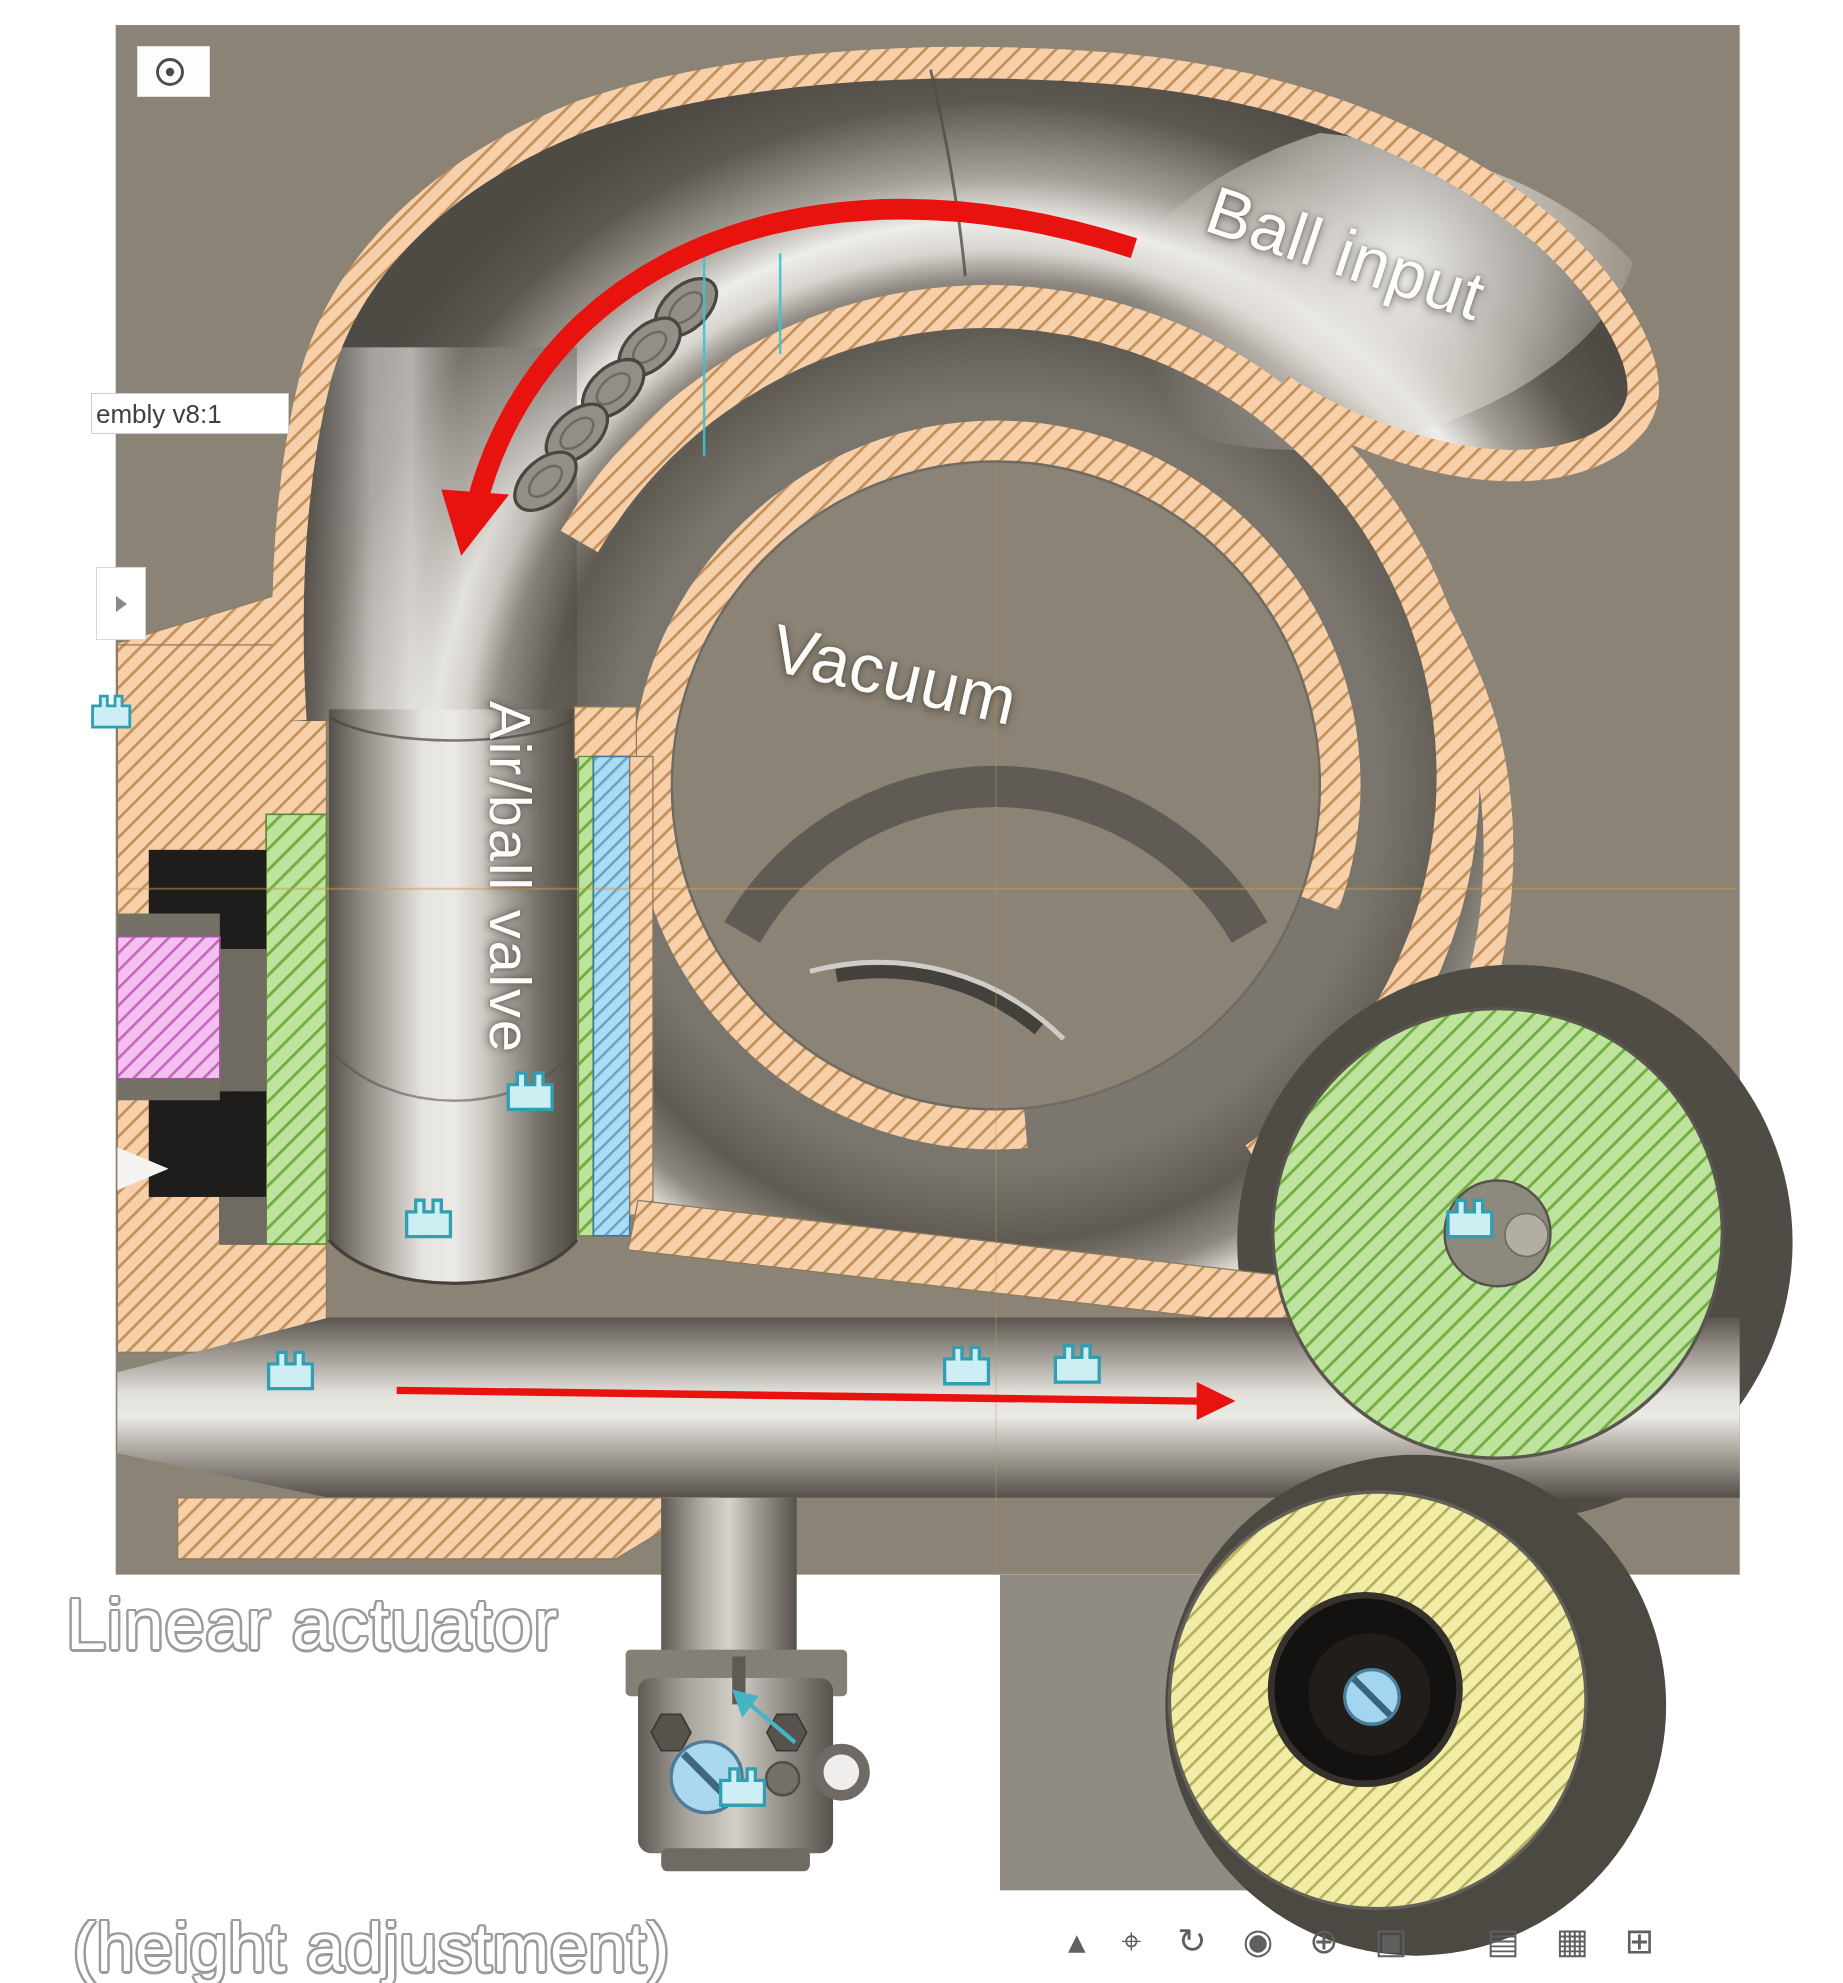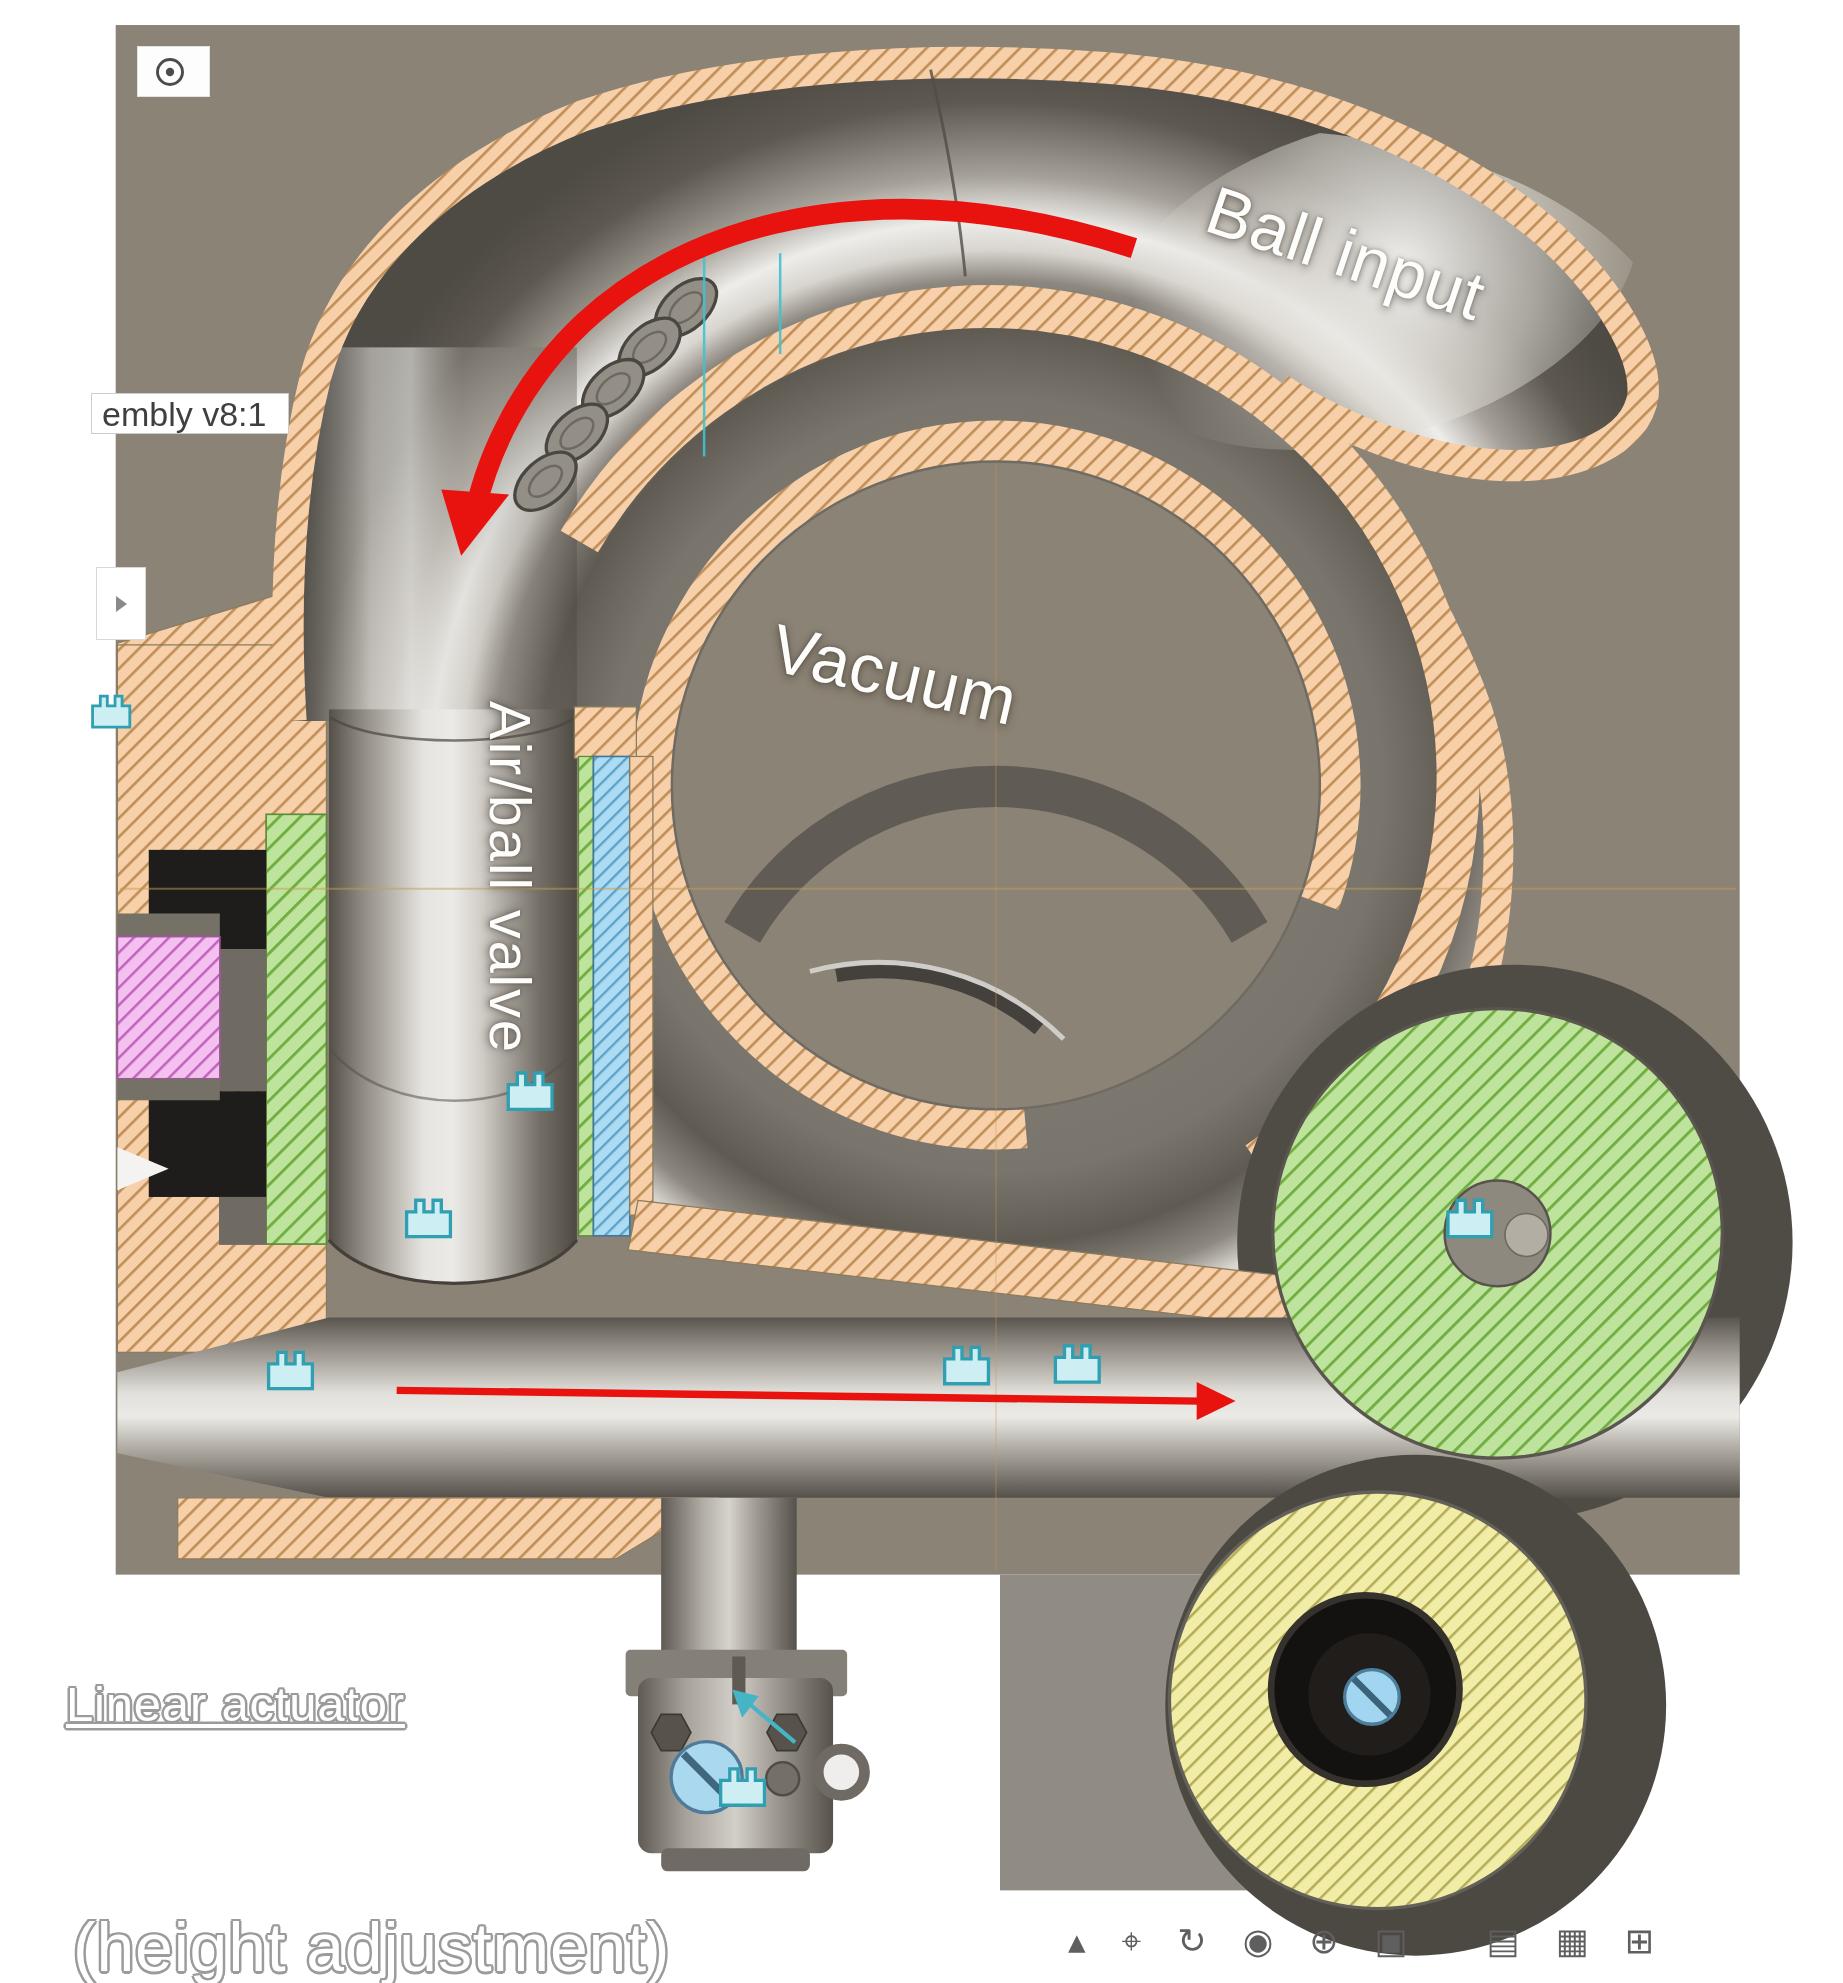--- a/index.html
+++ b/index.html
@@ -15,26 +15,26 @@
     text-shadow:0 2.5px 8.3px rgba(50,42,32,.55), 0 0 3.3px rgba(50,42,32,.4);
   }
   #ann-ball{left:1222px;top:170px;font-size:68px;transform:rotate(18.5deg);transform-origin:left top;}
   #ann-vacuum{left:782px;top:608px;font-size:68px;transform:rotate(13deg);transform-origin:left top;}
   #ann-valve{left:544px;top:701px;font-size:58px;transform:rotate(90deg);transform-origin:left top;letter-spacing:1.7px;}
   .ann.outlined{
     color:#ffffff;
     text-shadow:-2.5px 0 0 #9b9b9b,2.5px 0 0 #9b9b9b,0 -2.5px 0 #9b9b9b,0 2.5px 0 #9b9b9b,
                 -1.7px -1.7px 0 #9b9b9b,1.7px -1.7px 0 #9b9b9b,-1.7px 1.7px 0 #9b9b9b,1.7px 1.7px 0 #9b9b9b;
   }
-  #ann-lin1{left:66px;top:1676px;font-size:49px;text-decoration:underline;}
+  #ann-lin1{left:66px;top:1583px;font-size:72px;}
   #ann-lin2{left:73px;top:1908px;font-size:68px;}
   
   .doc-tag{
     position:absolute;left:91px;top:393px;width:198px;height:41px;background:#ffffff;
-    border:0.8px solid #cdcdcd;color:#3f3f3f;font-size:34px;line-height:41px;padding-left:10px;
+    border:0.8px solid #cdcdcd;color:#3f3f3f;font-size:26px;line-height:41px;padding-left:4px;
     box-sizing:border-box;white-space:nowrap;overflow:hidden;
   }
   .corner-box{
     position:absolute;left:137px;top:46px;width:73px;height:51px;background:#fdfdfd;
     border:0.8px solid #e2e2e2;display:flex;align-items:center;padding-left:11.6px;box-sizing:border-box;
   }
   .panel-frag{
     position:absolute;left:96px;top:567px;width:48px;height:71px;background:#ffffff;
     border:0.8px solid #d8d8d8;display:flex;align-items:center;justify-content:center;
   }

